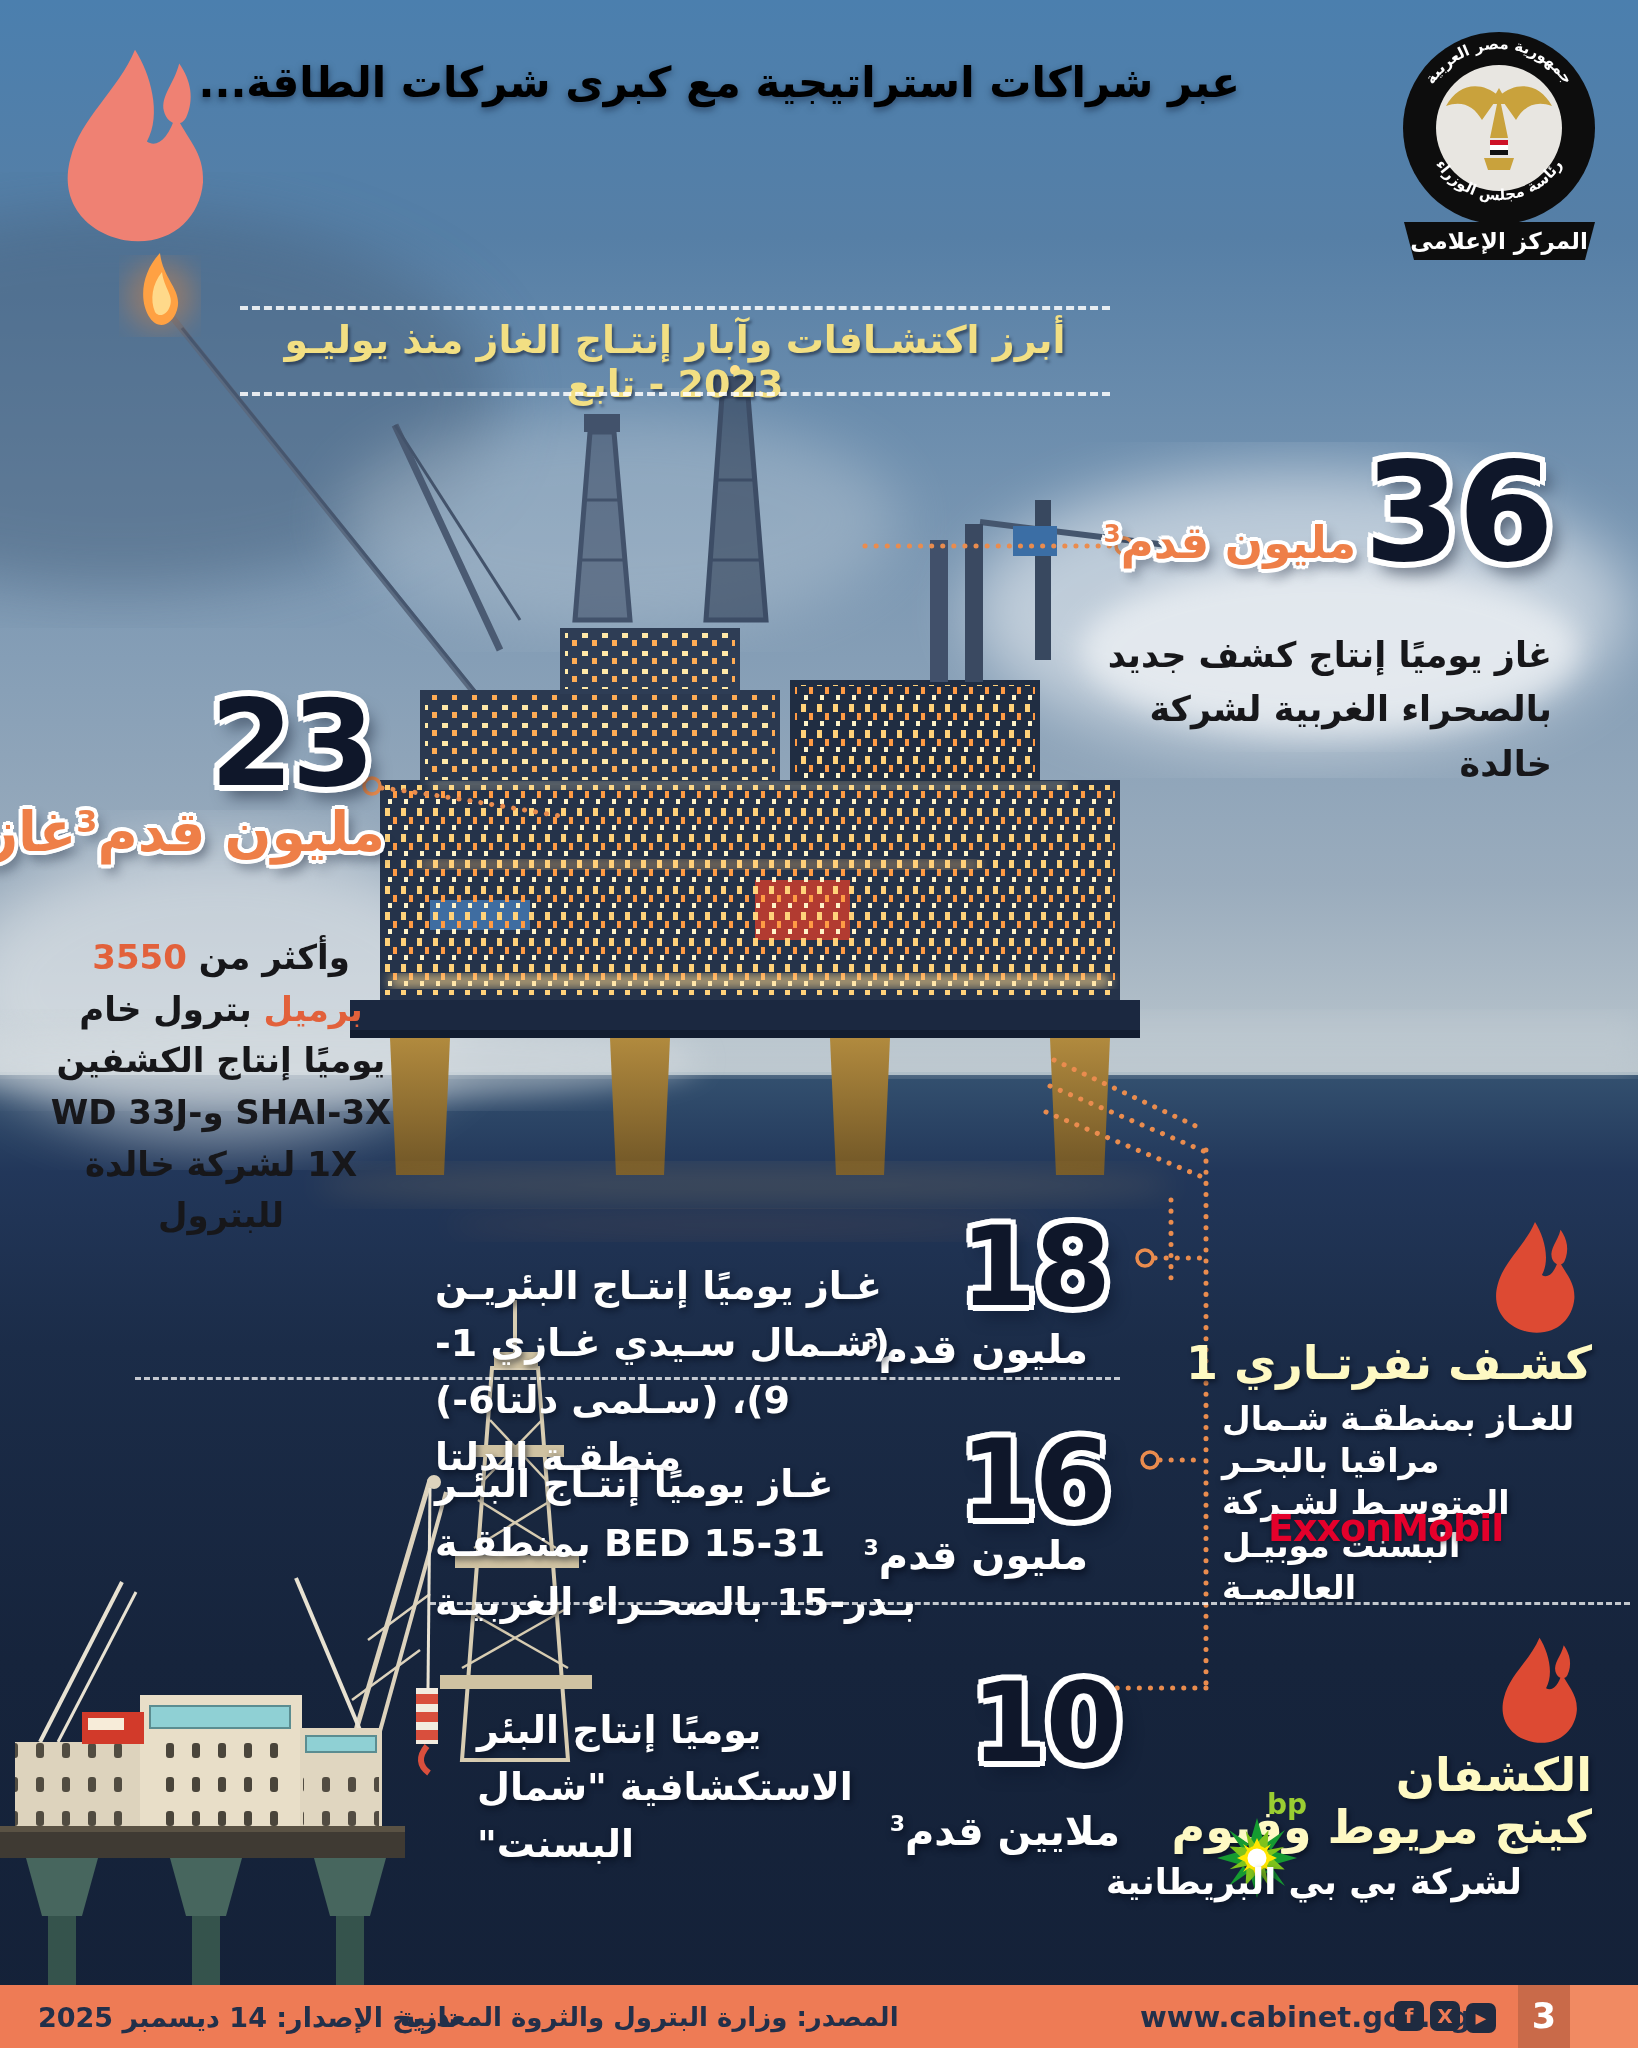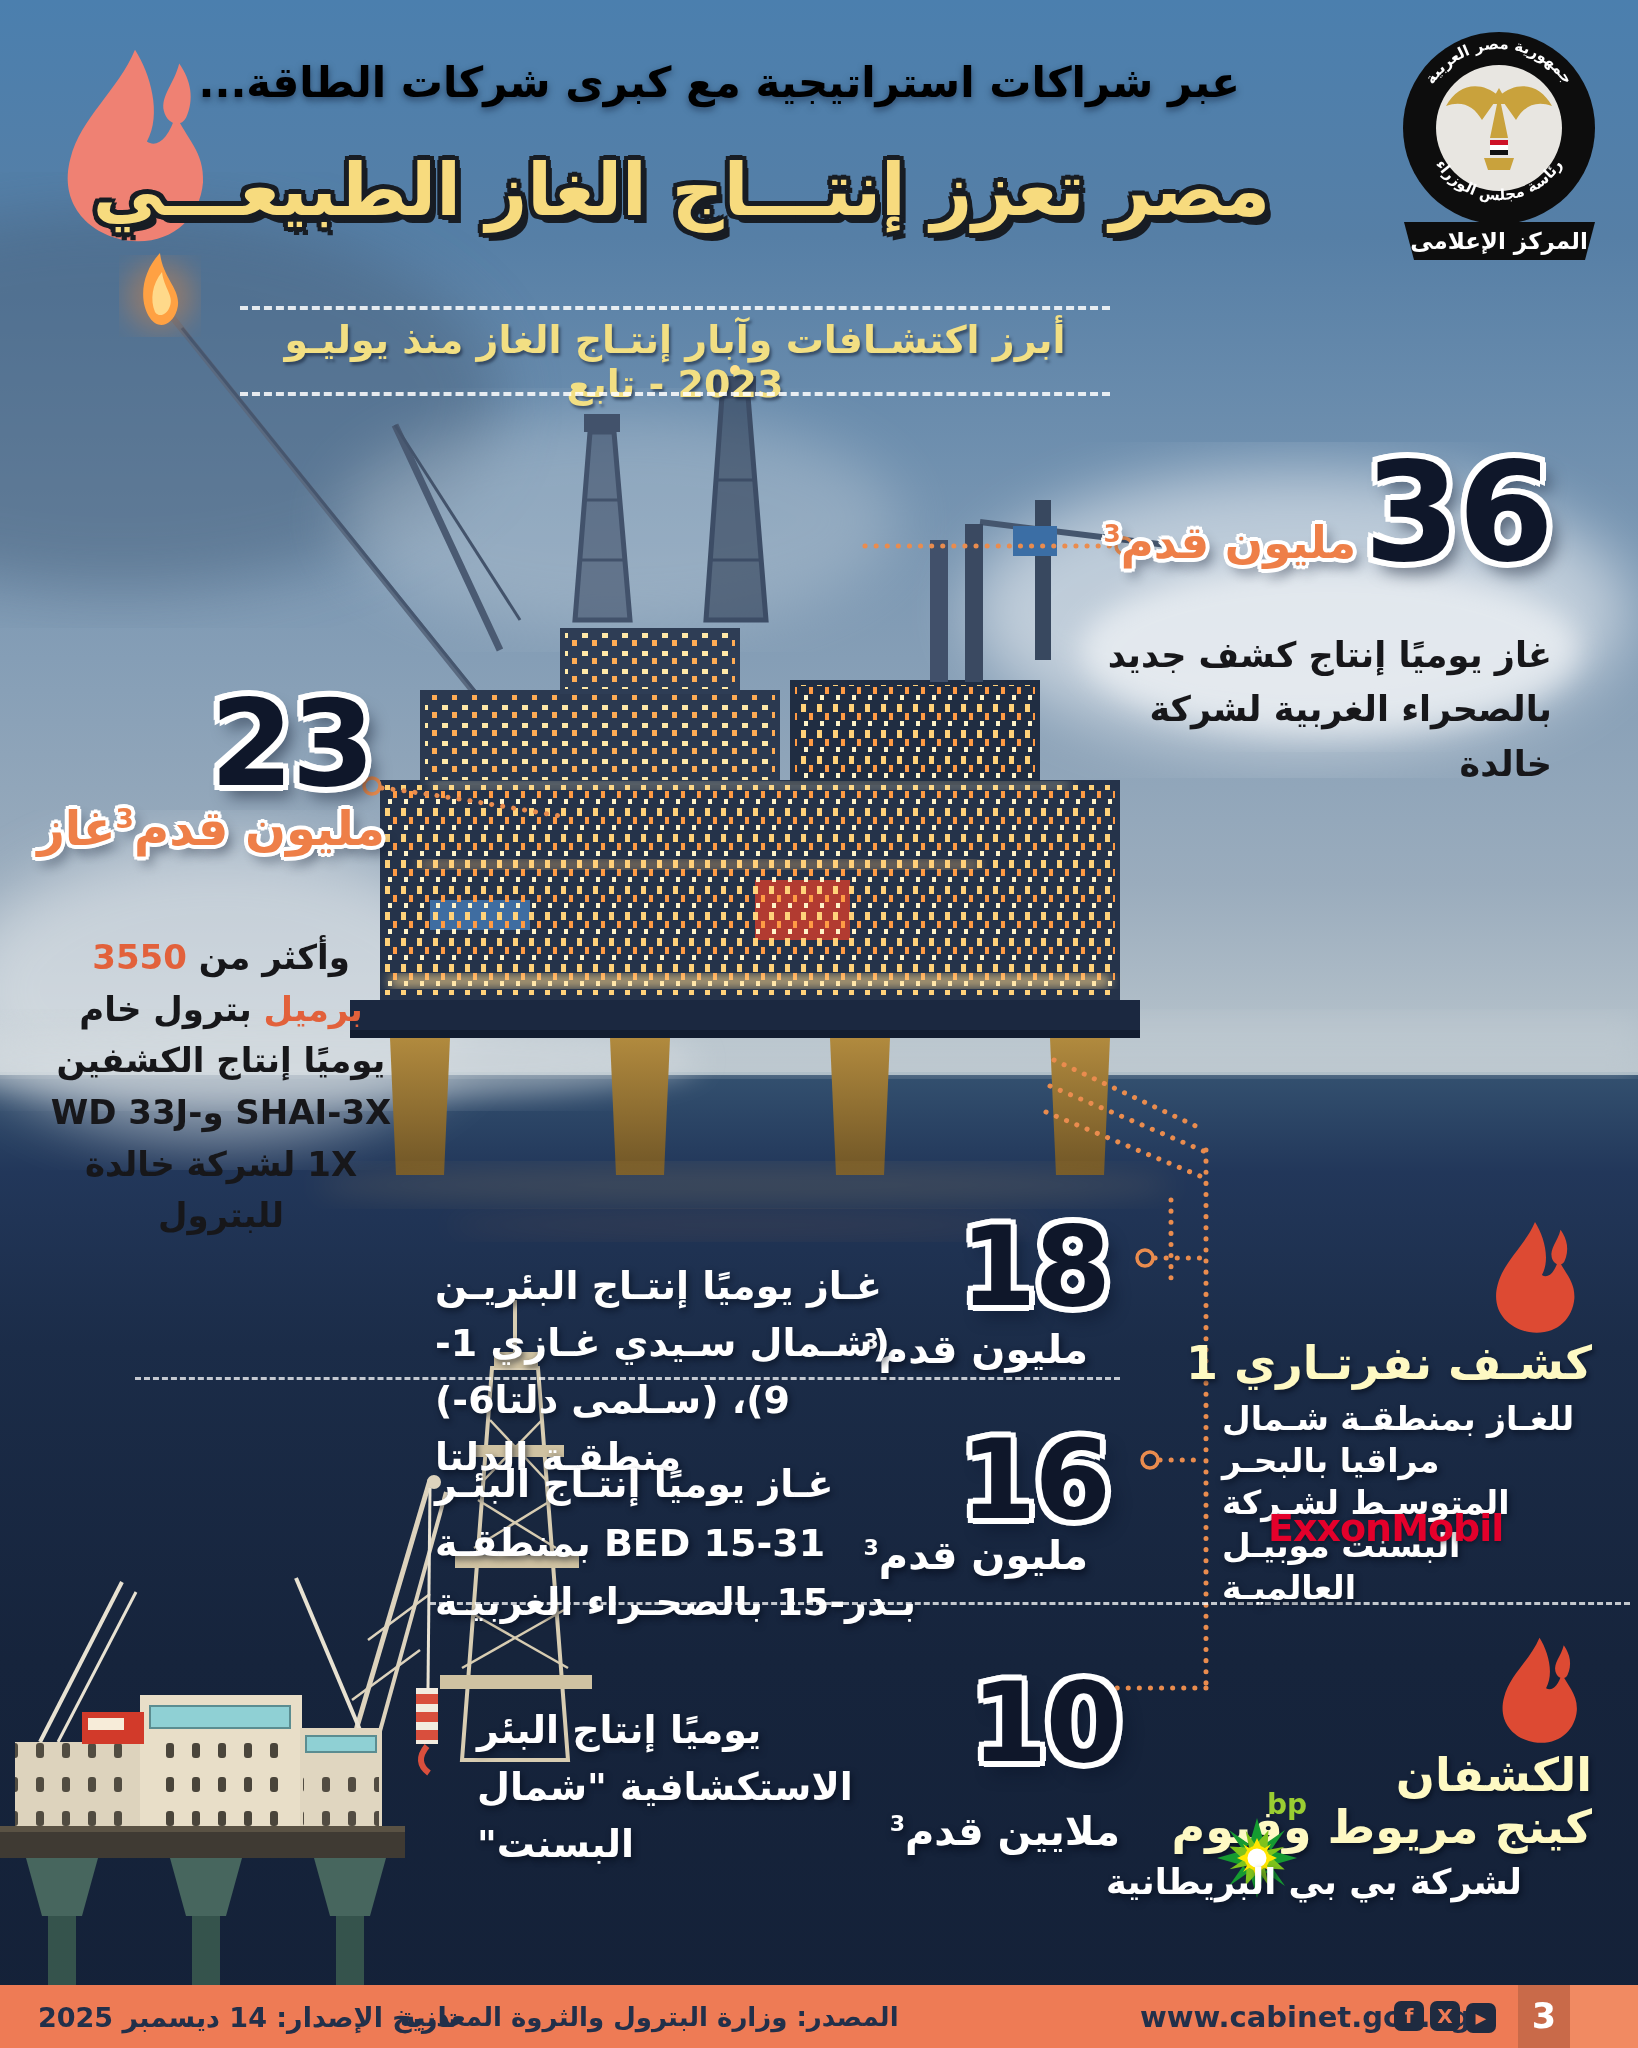--- a/index.html
+++ b/index.html
@@ -237,21 +237,20 @@
       <circle cx="1150" cy="1460" r="8"></circle>
     </g>
   </svg>
 
   <svg class="abs" style="left:50px;top:35px" width="170" height="220" viewBox="0 0 100 120">
     <path d="M50,4 C40,28 18,44 12,68 C5,94 22,112 44,116 C70,120 88,104 90,82 C91,64 80,56 74,42 C70,56 63,62 57,58 C66,42 59,18 50,4 Z" fill="#ef8173"></path>
     <path d="M80,44 C85,33 83,22 76,12 C73,24 65,31 67,40 C69,48 77,50 80,44 Z" fill="#ef8173"></path>
   </svg>
 
   <div class="abs tagline" dir="rtl" style="right:398px;top:58px">عبر شراكات استراتيجية مع كبرى شركات الطاقة...</div>
-  <div class="abs big-title" dir="rtl" style="right:368px;top:148px">مصر تعزز إنتـــاج الغاز الطبيعـــي</div>
 
   <svg class="abs" style="left:1392px;top:26px" width="215" height="240" viewBox="0 0 215 240">
     <circle cx="107" cy="102" r="96" fill="#0d0d0d"></circle>
     <circle cx="107" cy="102" r="63" fill="#e8e6e1"></circle>
     <path d="M107,70 C88,54 66,58 54,80 C70,74 82,80 90,94 Z" fill="#c9a23c"></path>
     <path d="M107,70 C126,54 148,58 160,80 C144,74 132,80 124,94 Z" fill="#c9a23c"></path>
     <path d="M107,62 l-9,16 h7 l-7,34 h18 l-7,-34 h7 Z" fill="#c9a23c"></path>
     <rect x="98" y="114" width="18" height="5" fill="#ce1126"></rect>
     <rect x="98" y="119" width="18" height="5" fill="#ffffff"></rect>
     <rect x="98" y="124" width="18" height="5" fill="#111111"></rect>
@@ -272,21 +271,21 @@
   <div class="abs subtitle" dir="rtl" style="left:240px;top:318px;width:870px">أبرز اكتشـافات وآبار إنتـاج الغاز منذ يوليـو 2023 - تابع</div>
   <div class="abs dash-line" style="left:240px;top:392px;width:870px"></div>
 
   <div class="abs num" style="right:86px;top:444px;font-size:138px">36</div>
   <div class="abs bubble" dir="rtl" style="right:282px;top:516px;font-size:45px">
     <span>مليون قدم</span><sup>3</sup>
   </div>
   <div class="abs desc-dark" dir="rtl" style="right:86px;top:594px;width:460px;font-size:35px">غاز يوميًا إنتاج كشف جديد بالصحراء الغربية لشركة خالدة</div>
 
   <div class="abs num" style="left:158px;top:684px;width:215px;font-size:120px">23</div>
-  <div class="abs bubble" dir="rtl" style="left:85px;top:800px;width:300px;font-size:48px;text-align:left">
+  <div class="abs bubble" dir="rtl" style="left:85px;top:800px;width:300px;font-size:55px;text-align:left">
     <span>مليون قدم</span><sup>3</sup><span>غاز</span>
   </div>
   <div class="abs desc-dark" dir="rtl" style="left:45px;top:898px;width:352px;font-size:34px;text-align:center;line-height:1.52">
     <span>وأكثر من </span><span class="hl-orange">3550 برميل</span><span> بترول خام يوميًا إنتاج الكشفين SHAI-3X وWD 33J-1X لشركة خالدة للبترول</span>
   </div>
 
   <div class="abs num" style="left:960px;top:1212px;width:135px;font-size:110px">18</div>
   <div class="abs unit-white" dir="rtl" style="right:550px;top:1326px;font-size:40px">
     <span>مليون قدم</span><sup>3</sup>
   </div>

